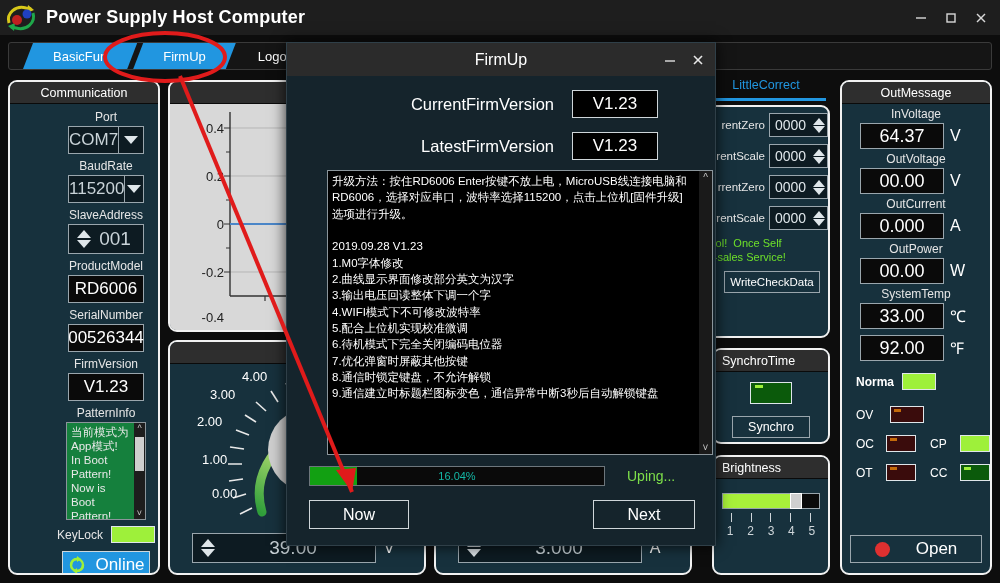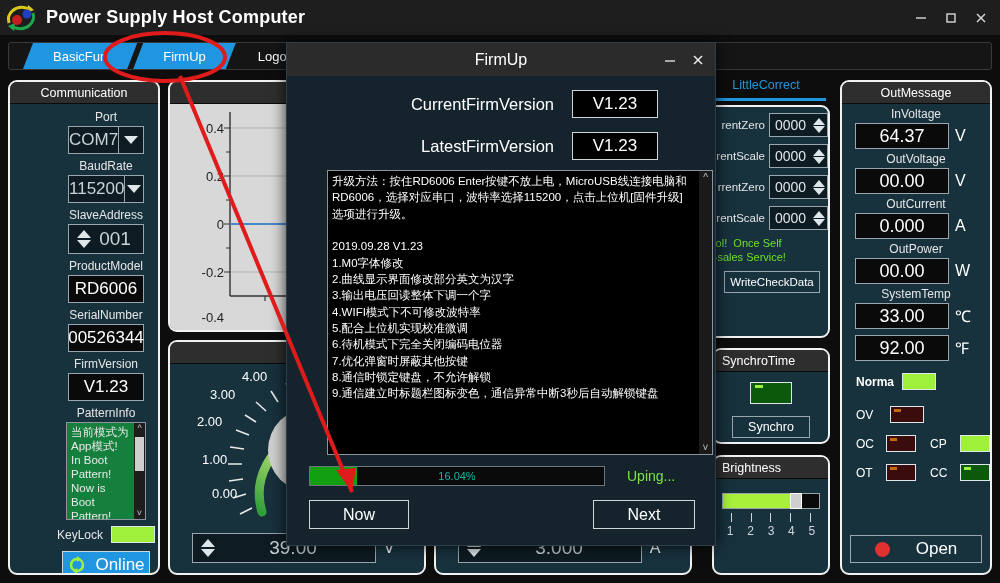--- a/index.html
+++ b/index.html
@@ -178,21 +178,21 @@
   .slider-fill { position:absolute; left:0; top:0; bottom:0; width: 72%; background: #a8f03a; }
   .slider-knob { position:absolute; top:-1px; bottom:-1px; left: 70%; width: 12px; background: #cfcfcf; border:1px solid #fff; }
   .ticks { display:flex; justify-content:space-around; margin: 4px 8px 0; }
   .ticks .tk { width:1px; height: 9px; background: #cfd6da; }
   .tnums { display:flex; justify-content:space-around; margin: 2px 6px 0; }
   .tnums span { color: #cfd6da; font-size: 12px; }
 
   
   #outCard { left: 840px; top: 80px; width: 152px; height: 495px; }
   .out-row { display: flex; align-items: center; justify-content: center; gap: 6px; margin-top: 2px; }
-  .out-row .field { width: 94px; height: 26px; font-size: 18px; }
+  .out-row .field { width: 84px; height: 26px; font-size: 18px; }
   .out-row .u { color: #ffffff; font-size: 16px; width: 22px; }
   .status-row { display:flex; align-items:center; gap: 8px; margin: 6px 0 0 14px; }
   .status-row .slbl { color: #ffffff; font-size: 12px; width: 26px; }
   .led { width: 34px; height: 17px; border: 1px solid #dfe6ea; position: relative; }
   .led.green { background: #9ef03a; }
   .led.dgreen { background: #0b5a0b; }
   .led.dgreen::after { content:''; position:absolute; left:3px; top:2px; width:7px; height:3px; background:#9ef03a; }
   .led.red { background: #3a0c0c; }
   .led.red::after { content:''; position:absolute; left:3px; top:2px; width:7px; height:3px; background:#c46a0a; }
   .open-btn {

